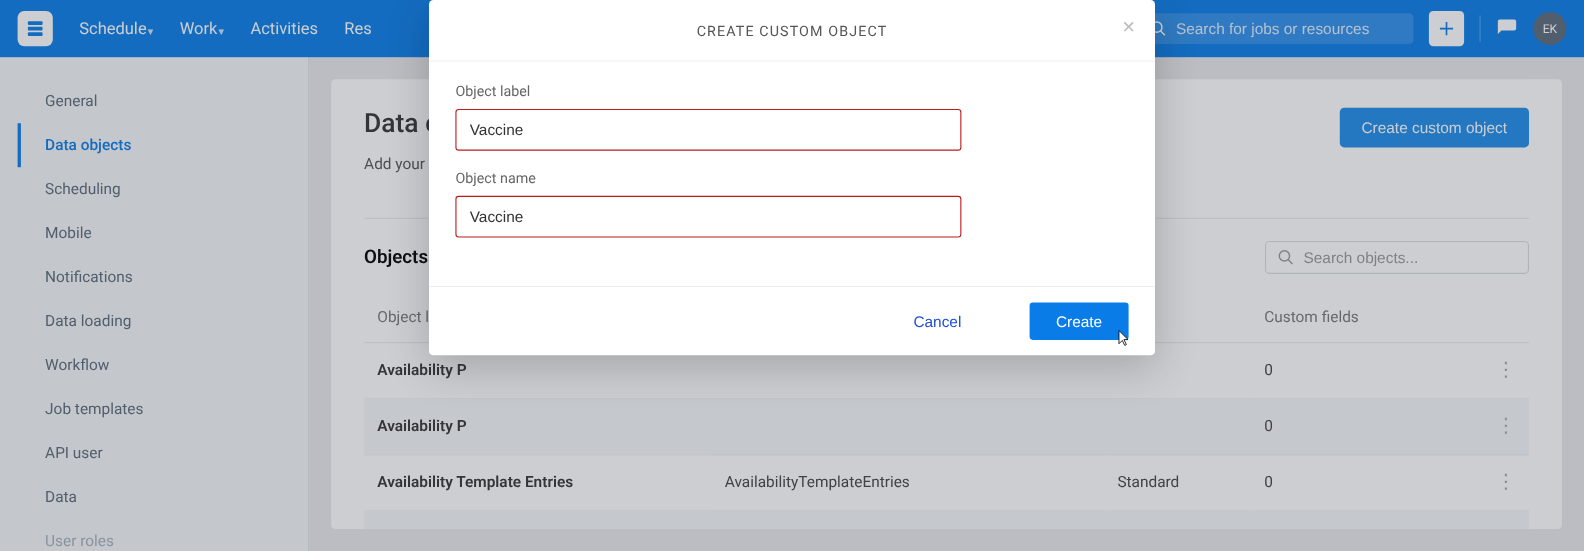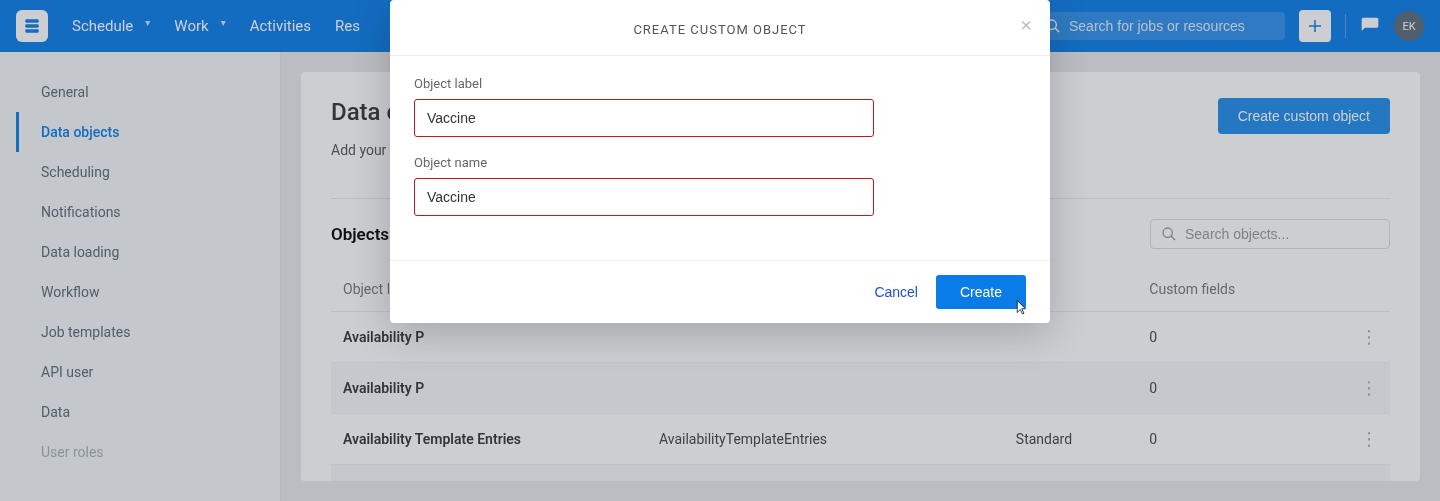--- a/index.html
+++ b/index.html
@@ -31,22 +31,22 @@
       border-radius: 6px;
       display: flex;
       align-items: center;
       justify-content: center;
       margin-right: 24px;
     }
     .logo svg { width: 20px; height: 20px; }
     .nav { display: flex; gap: 24px; flex: 1; }
     .nav-item {
       display: flex;
-      align-items: flex-start;
-      gap: 12px;
+      align-items: flex-end;
+      gap: 1px;
       font-size: 15px;
       cursor: pointer;
     }
     .nav-item .chev { font-size: 10px; opacity: 0.8; }
     .header-right { display: flex; align-items: center; gap: 14px; }
     .search-box {
       display: flex;
       background: rgba(255,255,255,0.15);
       border-radius: 4px;
       padding: 6px 10px;
@@ -254,20 +254,21 @@
       cursor: pointer;
     }
     .btn-primary {
       background: #0a7ce8;
       color: white;
       border: none;
       padding: 9px 24px;
       border-radius: 3px;
       font-size: 14px;
       cursor: pointer;
+      margin-left: 44px;
     }
     .cursor-pointer-icon {
       position: absolute;
       right: 20px;
       bottom: 6px;
       pointer-events: none;
     }
 
     .truncate {
       white-space: nowrap;
@@ -327,20 +328,21 @@
       <span>EK</span>
     </div>
   </div>
 </div>
 
 <div class="content">
   <div class="sidebar">
     <div class="sidebar-item"><span>General</span></div>
     <div class="sidebar-item active"><span>Data objects</span></div>
     <div class="sidebar-item"><span>Scheduling</span></div>
+    <div class="sidebar-item"><span>Mobile</span></div>
     <div class="sidebar-item"><span>Notifications</span></div>
     <div class="sidebar-item"><span>Data loading</span></div>
     <div class="sidebar-item"><span>Workflow</span></div>
     <div class="sidebar-item"><span>Job templates</span></div>
     <div class="sidebar-item"><span>API user</span></div>
     <div class="sidebar-item"><span>Data</span></div>
     <div class="sidebar-item" style="opacity:0.5;"><span>User roles</span></div>
   </div>
 
   <div class="main">

